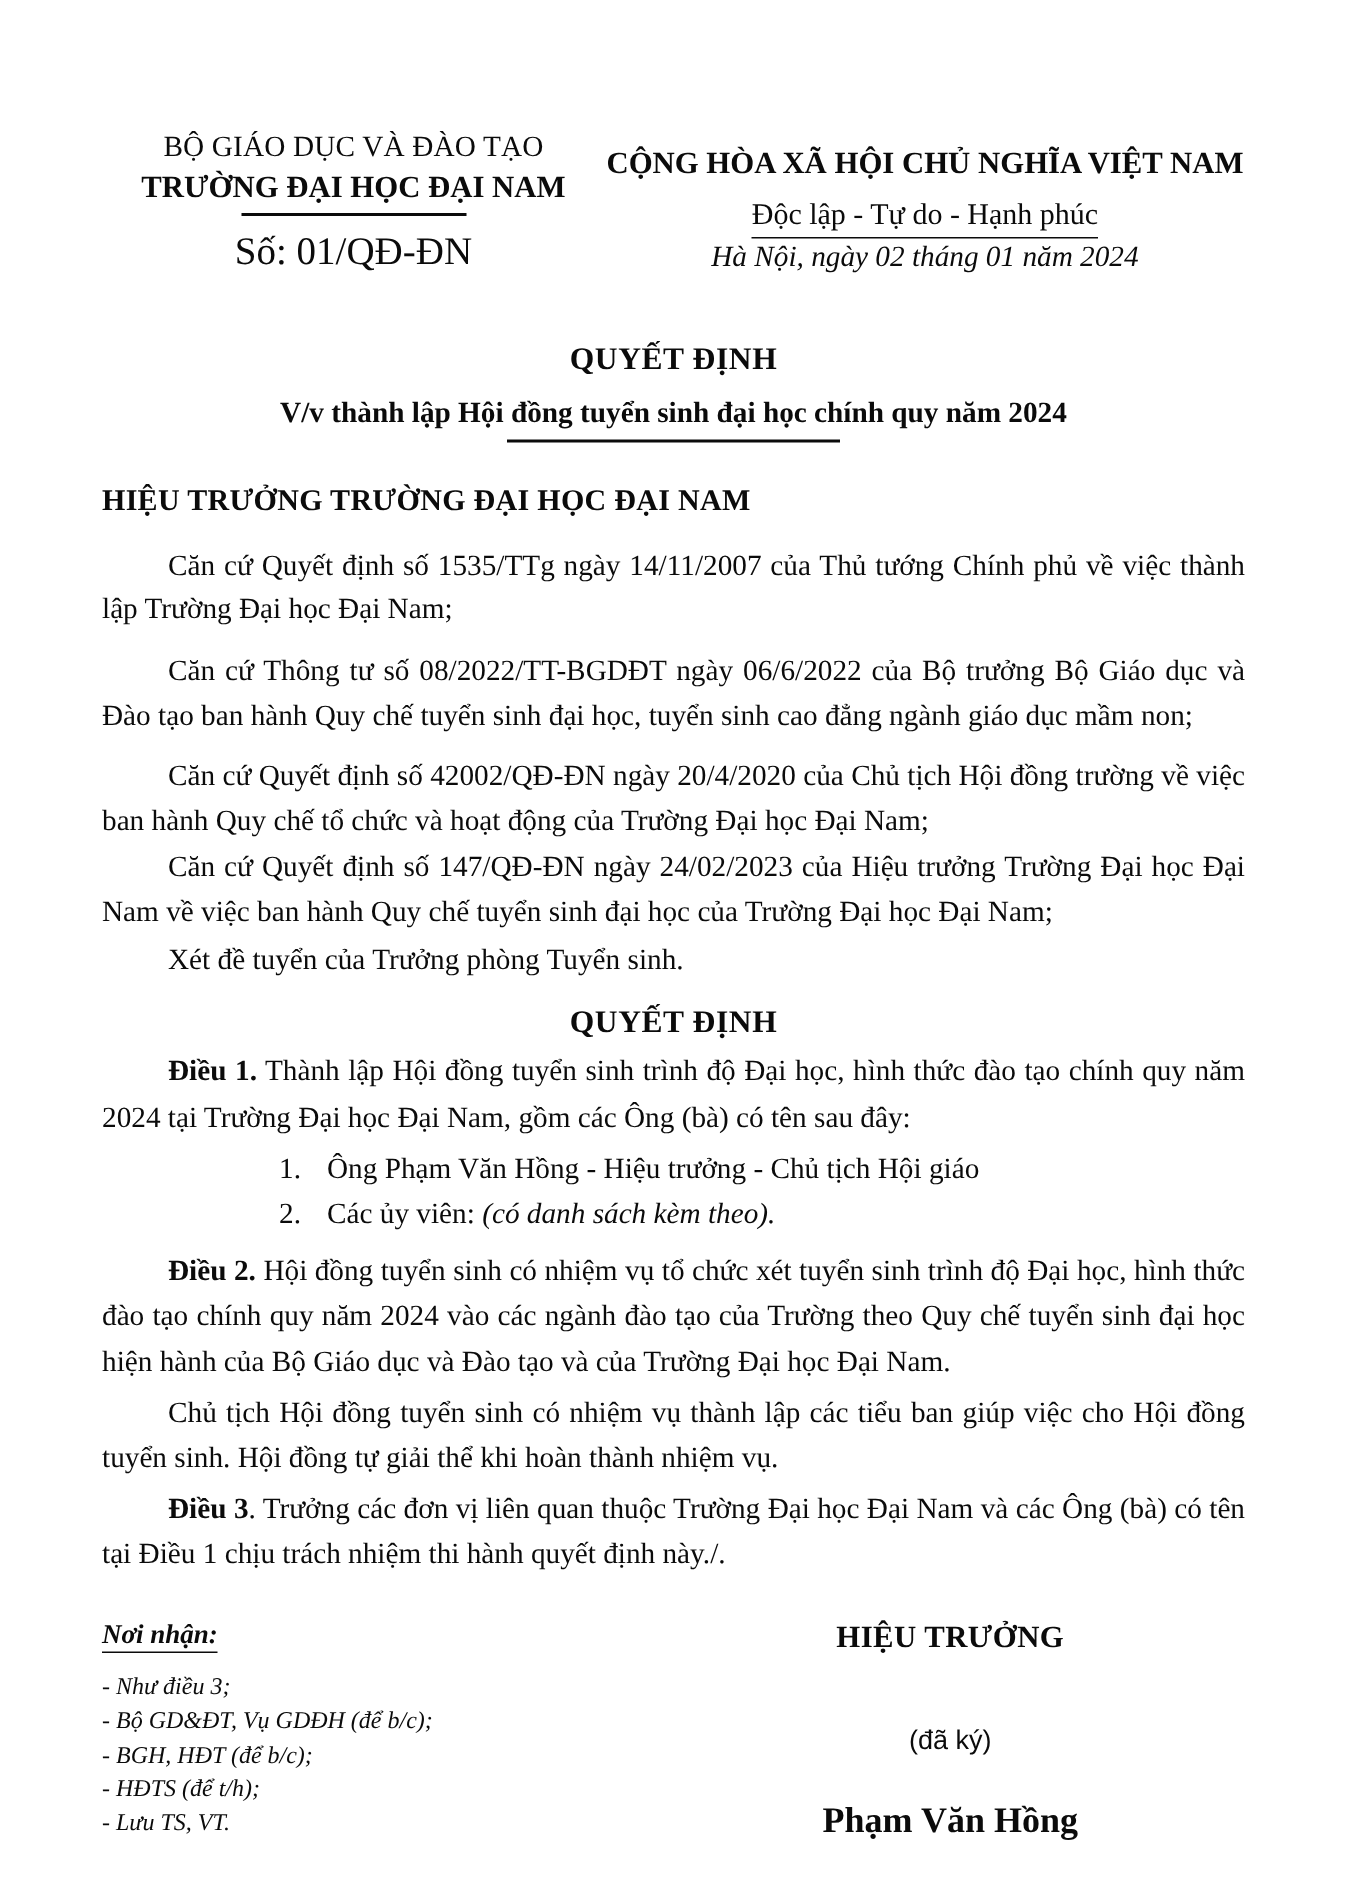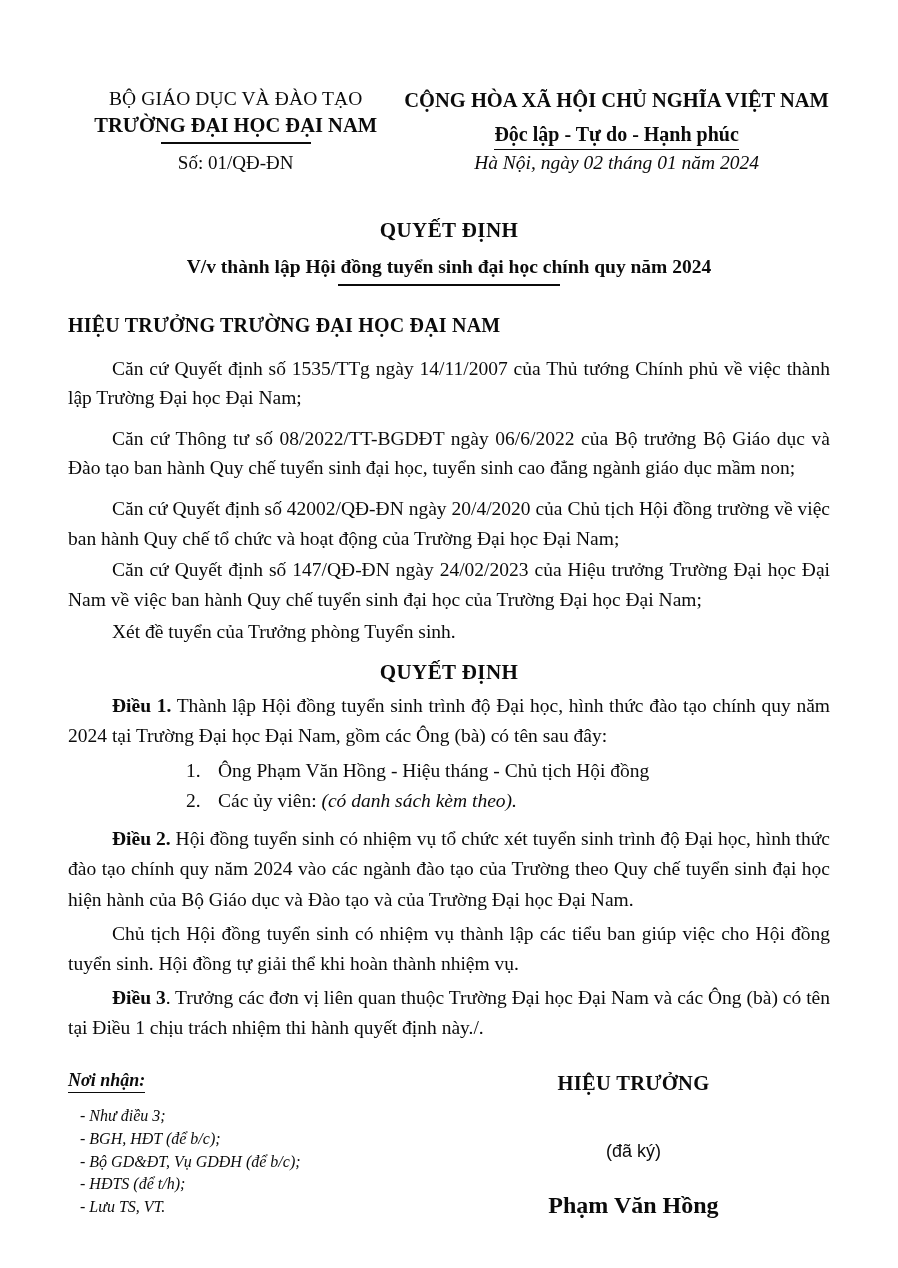--- a/index.html
+++ b/index.html
@@ -52,32 +52,32 @@
     display: block;
   }
   .hdr-univ .rule {
     display: block;
     width: 150px;
     height: 1.6px;
     background: #0b0b0b;
     margin: 2px auto 0 auto;
   }
   .hdr-number {
-    font-size: 19px;
+    font-size: 26px;
     margin-top: 7px;
     line-height: 1.3;
   }
   .hdr-nation {
     font-size: 20.5px;
     font-weight: bold;
     line-height: 1.4;
   }
   .hdr-motto {
     font-size: 20px;
-    font-weight: bold;
+    font-weight: normal;
     line-height: 1.4;
     margin-top: 5px;
     display: inline-block;
     border-bottom: 1.6px solid #0b0b0b;
     padding-bottom: 1px;
   }
   .hdr-place-date {
     font-size: 19.5px;
     font-style: italic;
     line-height: 1.3;
@@ -180,21 +180,21 @@
     font-size: 18px;
     font-weight: bold;
     font-style: italic;
     border-bottom: 1.5px solid #0b0b0b;
     display: inline-block;
     line-height: 1.2;
     padding-bottom: 1px;
   }
   ul.recipient-list {
     list-style: none;
-    margin: 12px 0 0 12px;
+    margin: 12px 0 0 0;
     padding: 0;
   }
   ul.recipient-list li {
     font-size: 16px;
     font-style: italic;
     line-height: 1.42;
   }
   .signature {
     width: 50%;
     text-align: center;
@@ -252,36 +252,36 @@
     <p class="basis">Căn cứ Thông tư số 08/2022/TT-BGDĐT ngày 06/6/2022 của Bộ trưởng Bộ Giáo dục và Đào tạo ban hành Quy chế tuyển sinh đại học, tuyển sinh cao đẳng ngành giáo dục mầm non;</p>
     <p class="basis tight">Căn cứ Quyết định số 42002/QĐ-ĐN ngày 20/4/2020 của Chủ tịch Hội đồng trường về việc ban hành Quy chế tổ chức và hoạt động của Trường Đại học Đại Nam;</p>
     <p class="basis tight">Căn cứ Quyết định số 147/QĐ-ĐN ngày 24/02/2023 của Hiệu trưởng Trường Đại học Đại Nam về việc ban hành Quy chế tuyển sinh đại học của Trường Đại học Đại Nam;</p>
     <p class="basis tight">Xét đề tuyển của Trưởng phòng Tuyển sinh.</p>
 
     <div class="decide-word">QUYẾT ĐỊNH</div>
 
     <p class="article"><b>Điều 1.</b><span> Thành lập Hội đồng tuyển sinh trình độ Đại học, hình thức đào tạo chính quy năm 2024 tại Trường Đại học Đại Nam, gồm các Ông (bà) có tên sau đây:</span></p>
 
     <ol class="members">
-      <li><span class="num">1.</span><span>Ông Phạm Văn Hồng - Hiệu tháng - Chủ tịch Hội đồng</span></li>
+      <li><span class="num">1.</span><span>Ông Phạm Văn Hồng - Hiệu trưởng - Chủ tịch Hội giáo</span></li>
       <li><span class="num">2.</span><span>Các ủy viên: </span><i>(có danh sách kèm theo).</i></li>
     </ol>
 
     <p class="article"><b>Điều 2.</b><span> Hội đồng tuyển sinh có nhiệm vụ tổ chức xét tuyển sinh trình độ Đại học, hình thức đào tạo chính quy năm 2024 vào các ngành đào tạo của Trường theo Quy chế tuyển sinh đại học hiện hành của Bộ Giáo dục và Đào tạo và của Trường Đại học Đại Nam.</span></p>
     <p class="article">Chủ tịch Hội đồng tuyển sinh có nhiệm vụ thành lập các tiểu ban giúp việc cho Hội đồng tuyển sinh. Hội đồng tự giải thể khi hoàn thành nhiệm vụ.</p>
     <p class="article"><b>Điều 3</b><span>. Trưởng các đơn vị liên quan thuộc Trường Đại học Đại Nam và các Ông (bà) có tên tại Điều 1 chịu trách nhiệm thi hành quyết định này./.</span></p>
   </div>
 
   <div class="footer-block">
     <div class="recipients">
       <div class="recipients-title">Nơi nhận:</div>
       <ul class="recipient-list">
         <li>- Như điều 3;</li>
+        <li>- Bộ GD&amp;ĐT, Vụ GDĐH (để b/c);</li>
         <li>- BGH, HĐT (để b/c);</li>
-        <li>- Bộ GD&amp;ĐT, Vụ GDĐH (để b/c);</li>
         <li>- HĐTS (để t/h);</li>
         <li>- Lưu TS, VT.</li>
       </ul>
     </div>
     <div class="signature">
       <div class="sig-role">HIỆU TRƯỞNG</div>
       <div class="sig-signed">(đã ký)</div>
       <div class="sig-name">Phạm Văn Hồng</div>
     </div>
   </div>

